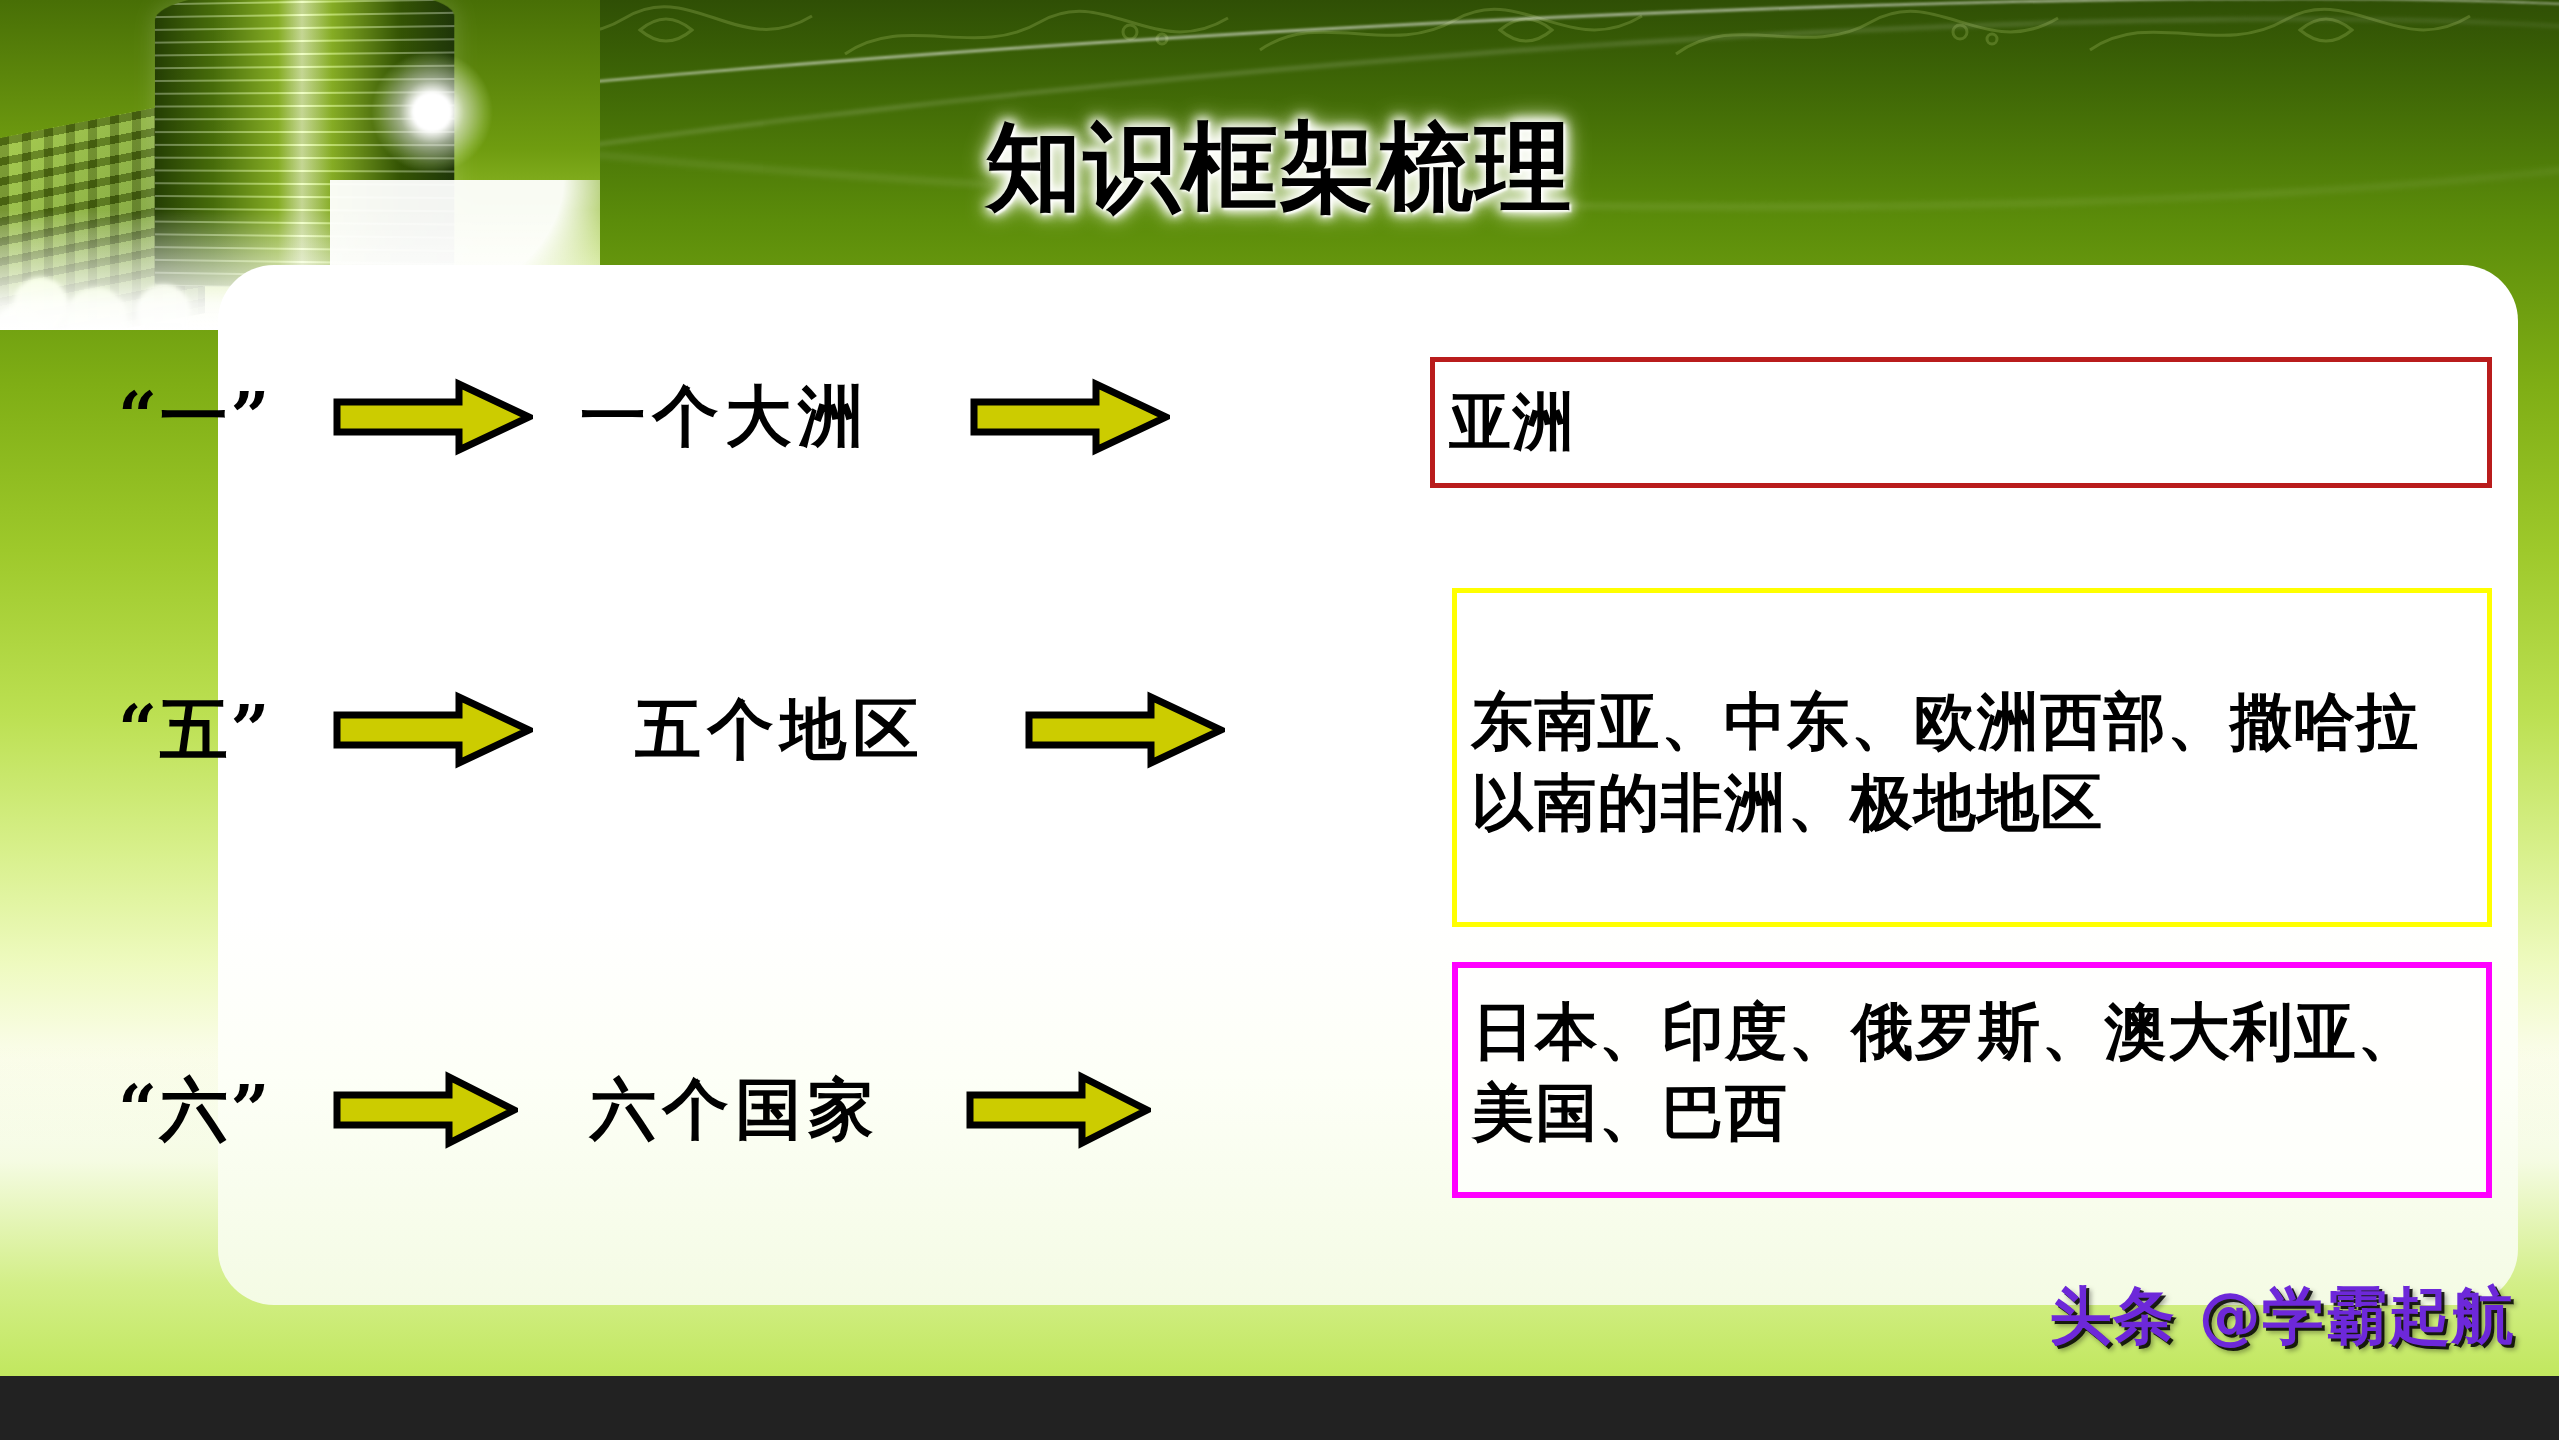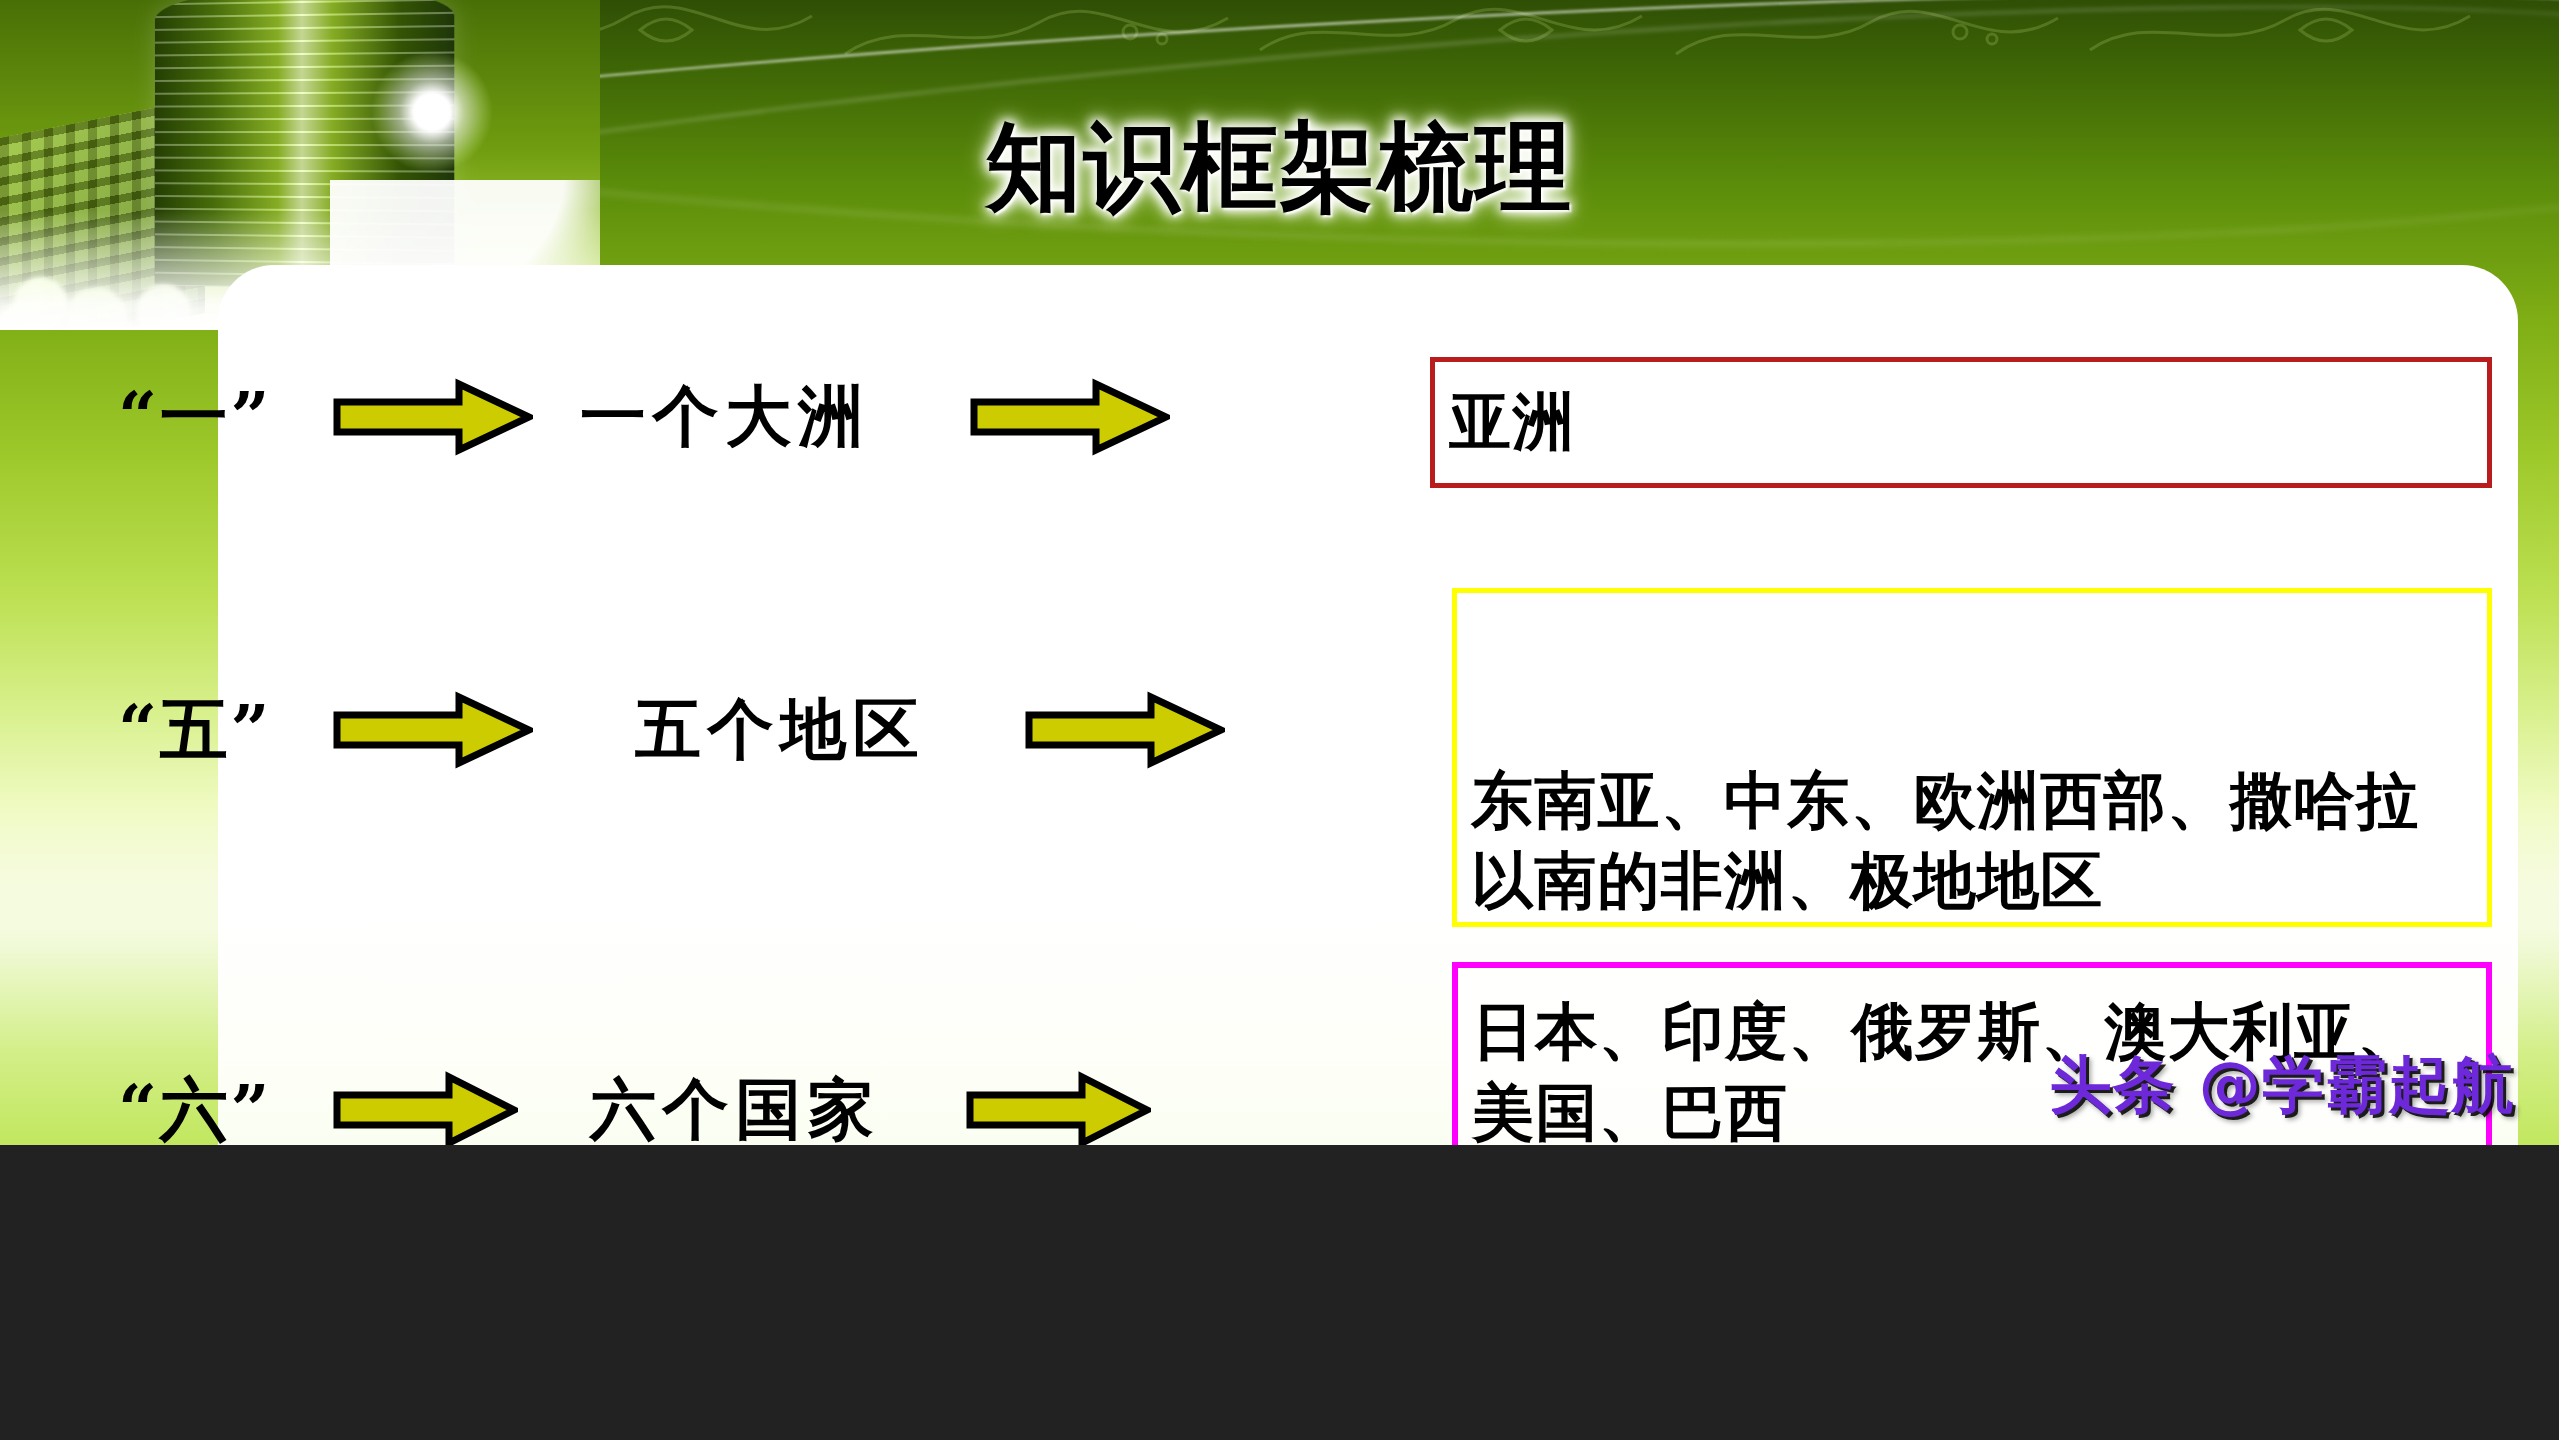--- a/index.html
+++ b/index.html
@@ -1,21 +1,21 @@
 <!DOCTYPE html>
 <html><head>
 <meta charset="utf-8">
 <title>知识框架梳理</title>
 <style>
   html,body{margin:0;padding:0;background:#222;}
   *{box-sizing:border-box;}
 
   #slide{
     position:relative;
-    width:2559px;height:1145px;
+    width:2559px;height:1376px;
     overflow:hidden;
     font-family:"DejaVu Sans","Liberation Sans",sans-serif;
     background:#ffffff;
   }
 
   
   .bg-green{
     position:absolute;left:0;top:0;width:100%;height:100%;
     background:
       linear-gradient(to bottom,
@@ -173,21 +173,21 @@
   #box-asia{
     left:1430px;top:357px;width:1062px;height:131px;
     border:5px solid #b91c1c;
     background:rgba(255,255,255,.55);
   }
   #box-asia .txt{font-size:62px;}
   #box-regions{
     left:1452px;top:588px;width:1040px;height:339px;
     border:5px solid #ffff00;
     background:rgba(255,255,255,.70);
-    align-items:flex-end;padding-top:10px;
+    align-items:center;padding-top:10px;
   }
   #box-countries{
     left:1452px;top:962px;width:1040px;height:236px;
     border:6px solid #ff00ff;
     background:rgba(255,255,255,.70);
     align-items:flex-start;padding-top:24px;
   }
 
   
   .title{

